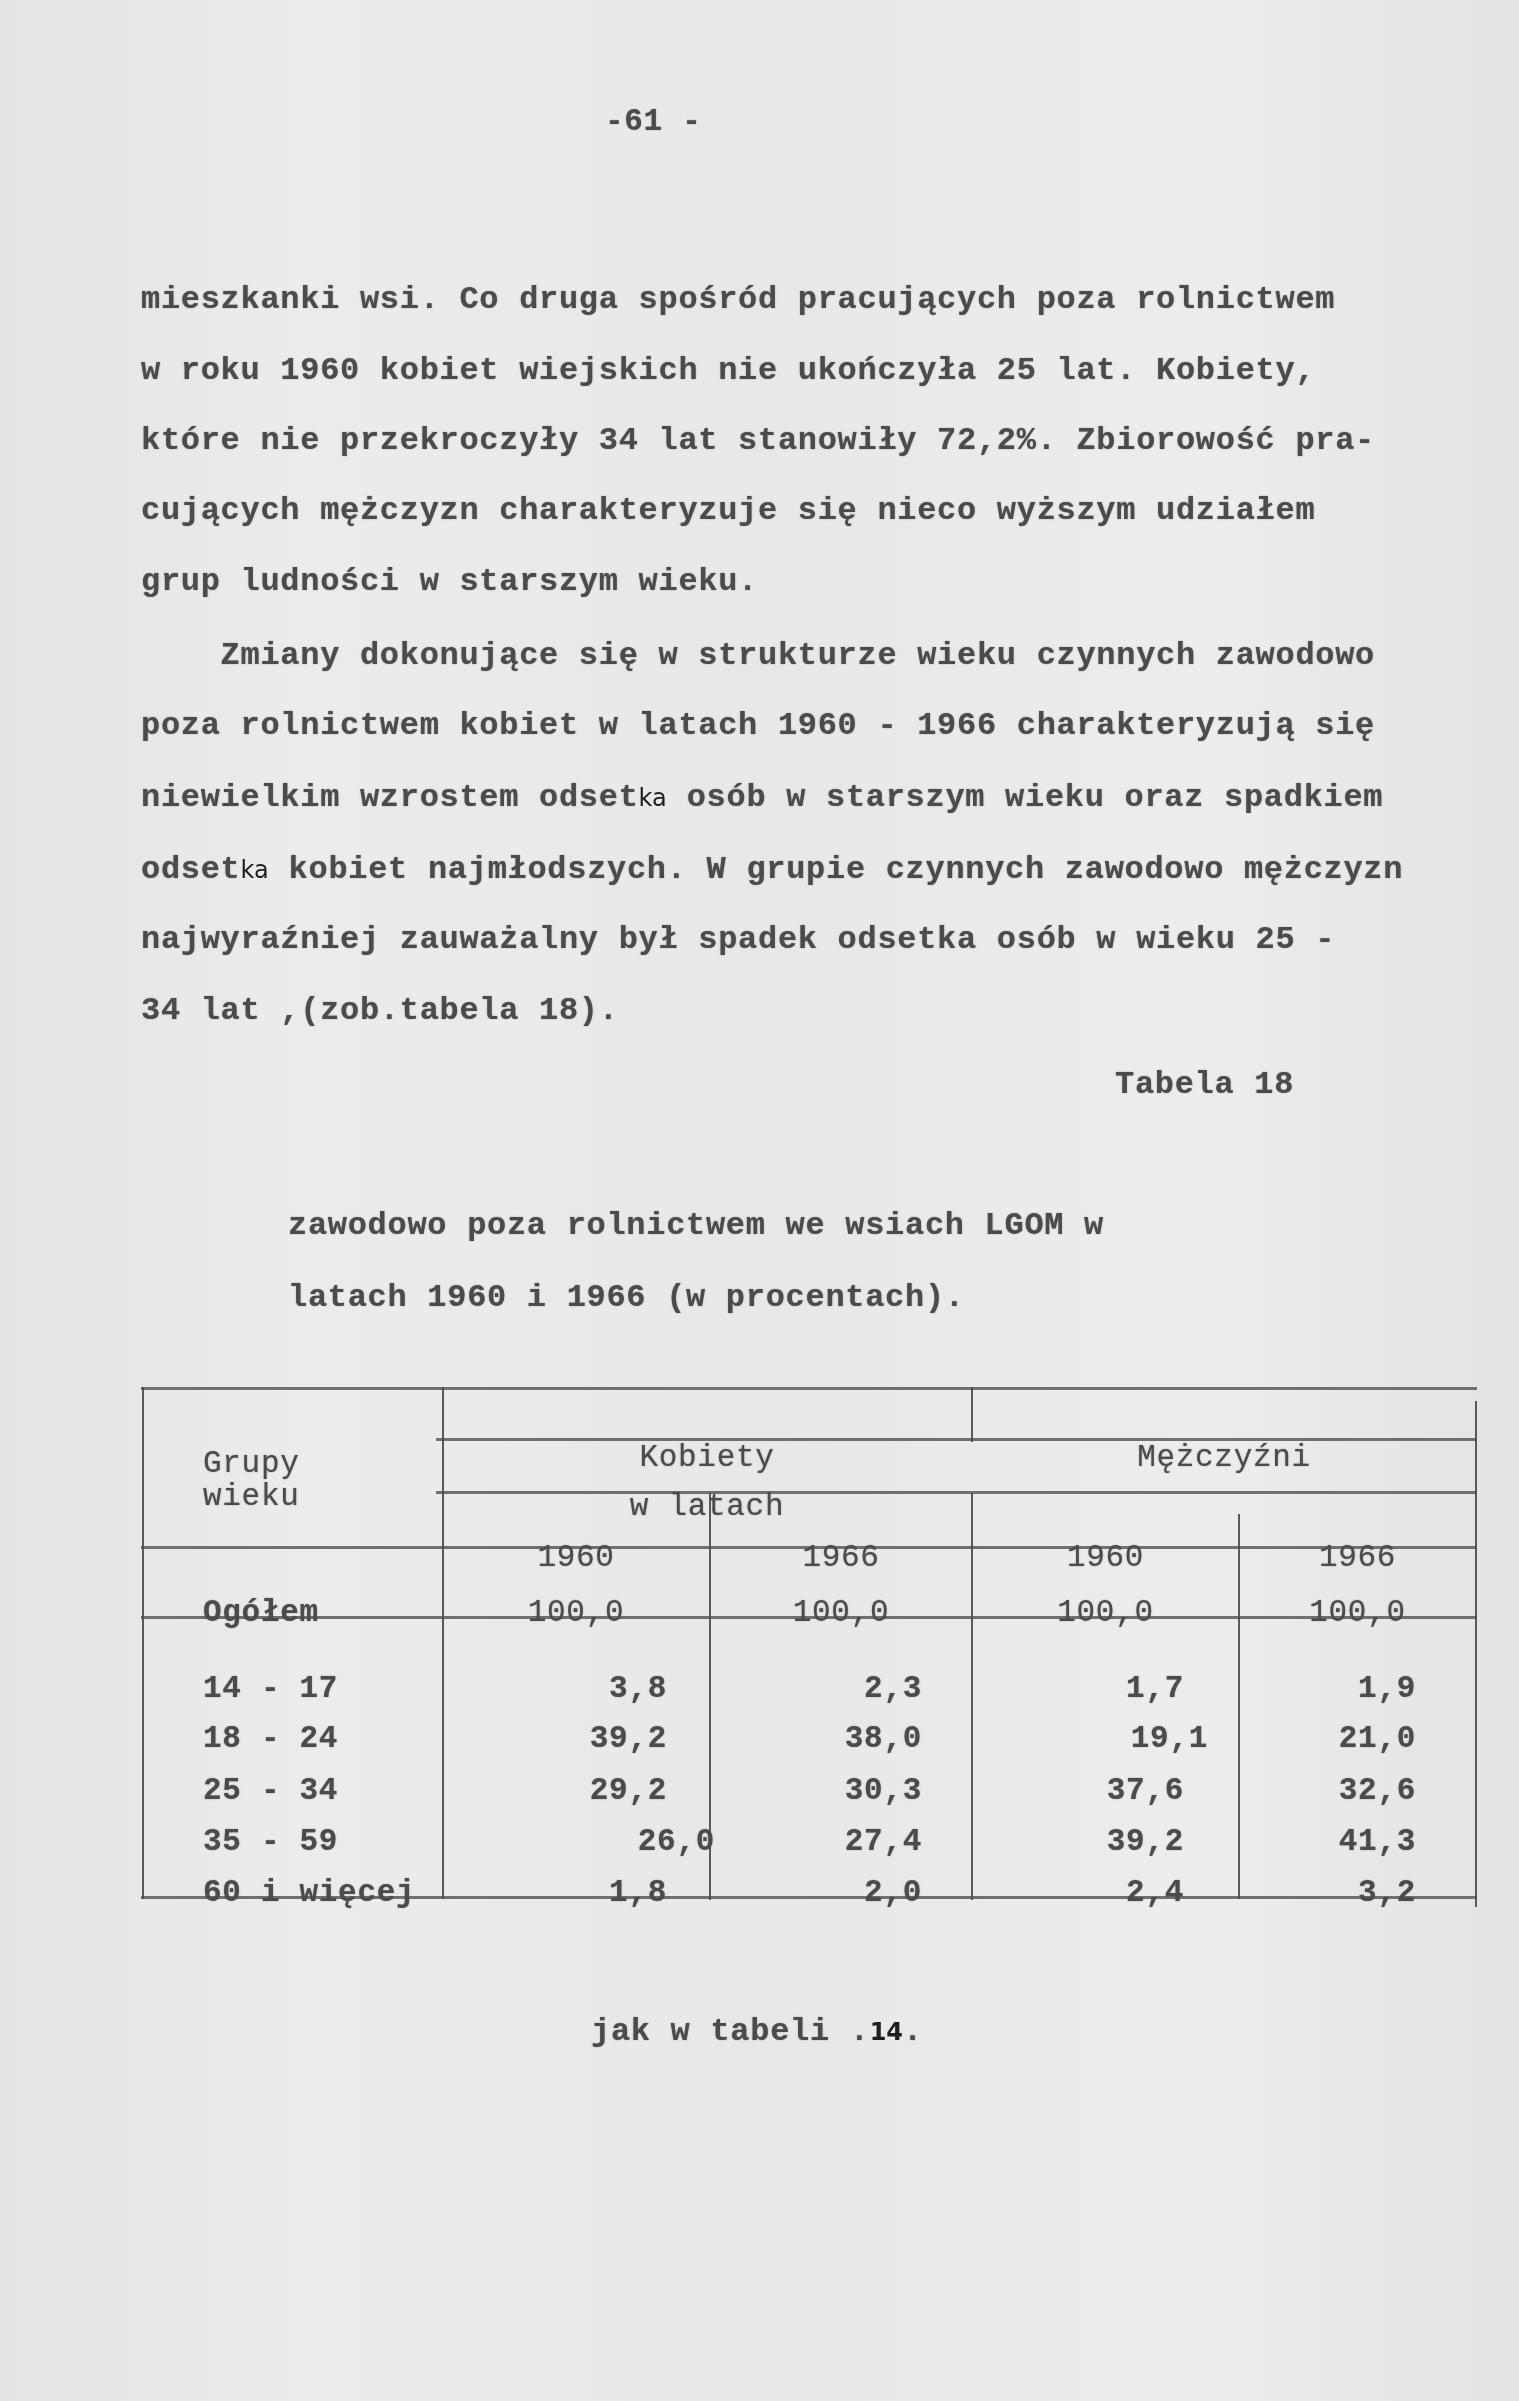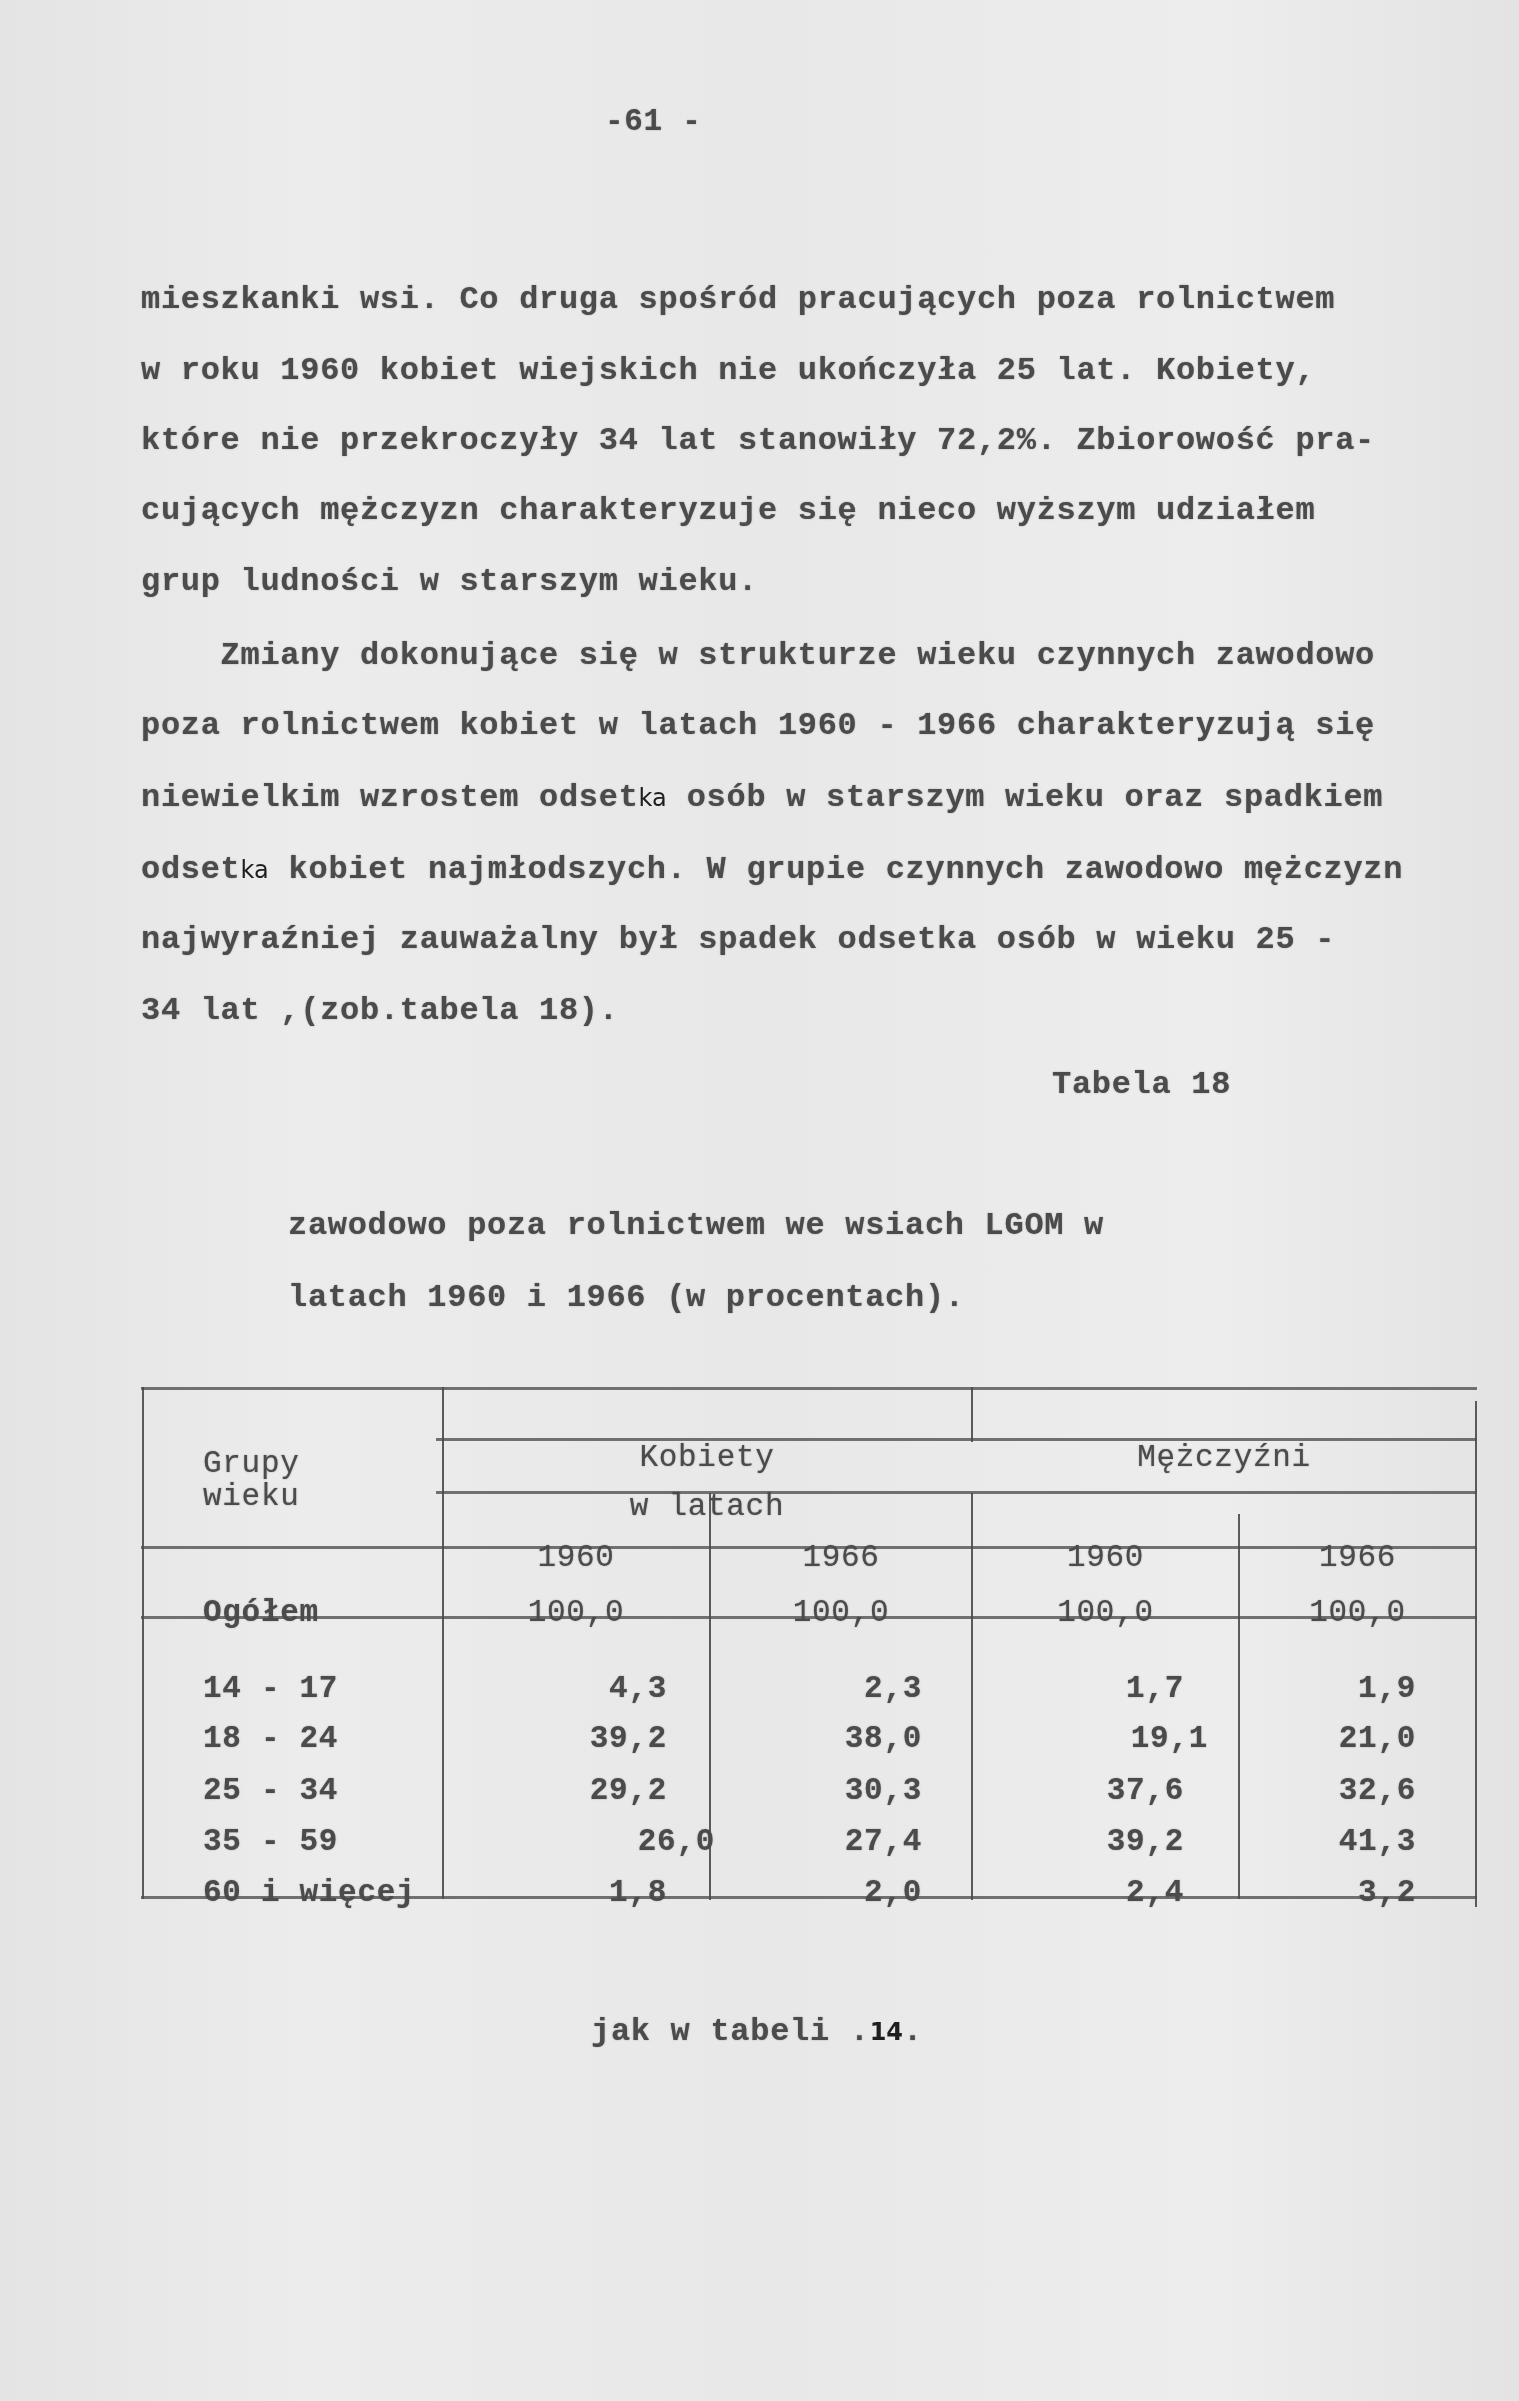--- a/index.html
+++ b/index.html
@@ -20,21 +20,21 @@
       font-weight: bold;
       font-size: 32px;
       letter-spacing: 0.7px;
       color: #4b4b4b;
       text-shadow: 0 0 1.4px rgba(60,60,60,0.55);
       white-space: pre;
       position: absolute;
     }
     .page-number { left: 605px; top: 104px; font-size: 31px; }
     .line { left: 141px; }
-    .table-label { left: 1052px; top: 1066px; }
+    .table-label { left: 1115px; top: 1066px; }
     .table-title { left: 288px; }
     .source { left: 376px; }
     .handwritten {
       font-family: "DejaVu Sans", sans-serif;
       font-weight: normal;
       color: #1e1e1e;
       text-shadow: none;
       font-size: 24px;
       letter-spacing: 0;
     }
@@ -105,21 +105,21 @@
       <div class="typed cell" style="left:62px;top:176px;font-weight:bold">Ogółem</div>
       <div class="typed cell center" style="left:302px;top:176px;width:266px;font-weight:normal">100,0</div>
       <div class="typed cell center" style="left:570px;top:176px;width:260px;font-weight:normal">100,0</div>
       <div class="typed cell center" style="left:832px;top:176px;width:265px;font-weight:normal">100,0</div>
       <div class="typed cell center" style="left:1099px;top:176px;width:235px;font-weight:normal">100,0</div>
     </div>
 
     <div id="data-rows">
         <div>
           <div class="typed cell" style="left: 62px; top: 252px;">14 - 17</div>
-          <div class="typed cell num" style="left: 302px; width: 224px; top: 252px;">4,3</div>
+          <div class="typed cell num" style="left: 302px; width: 224px; top: 252px;">3,8</div>
           <div class="typed cell num" style="left: 570px; width: 211px; top: 252px;">2,3</div>
           <div class="typed cell num" style="left: 832px; width: 211px; top: 252px;">1,7</div>
           <div class="typed cell num" style="left: 1099px; width: 176px; top: 252px;">1,9</div>
         </div>
         <div>
           <div class="typed cell" style="left: 62px; top: 302px;">18 - 24</div>
           <div class="typed cell num" style="left: 302px; width: 224px; top: 302px;">39,2</div>
           <div class="typed cell num" style="left: 570px; width: 211px; top: 302px;">38,0</div>
           <div class="typed cell num" style="left: 856px; width: 211px; top: 302px;">19,1</div>
           <div class="typed cell num" style="left: 1099px; width: 176px; top: 302px;">21,0</div>

